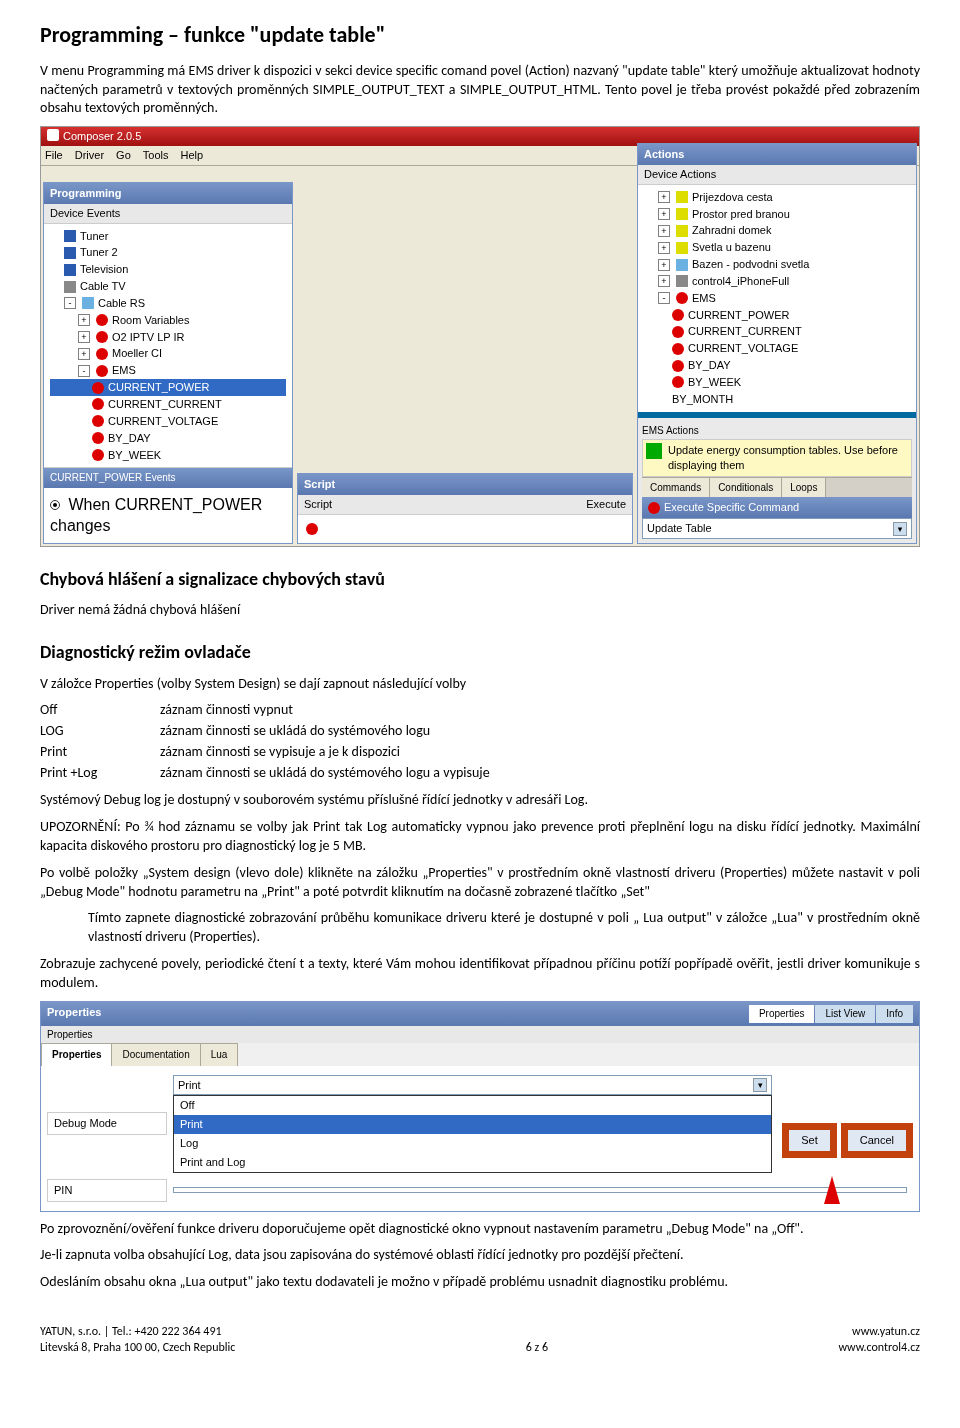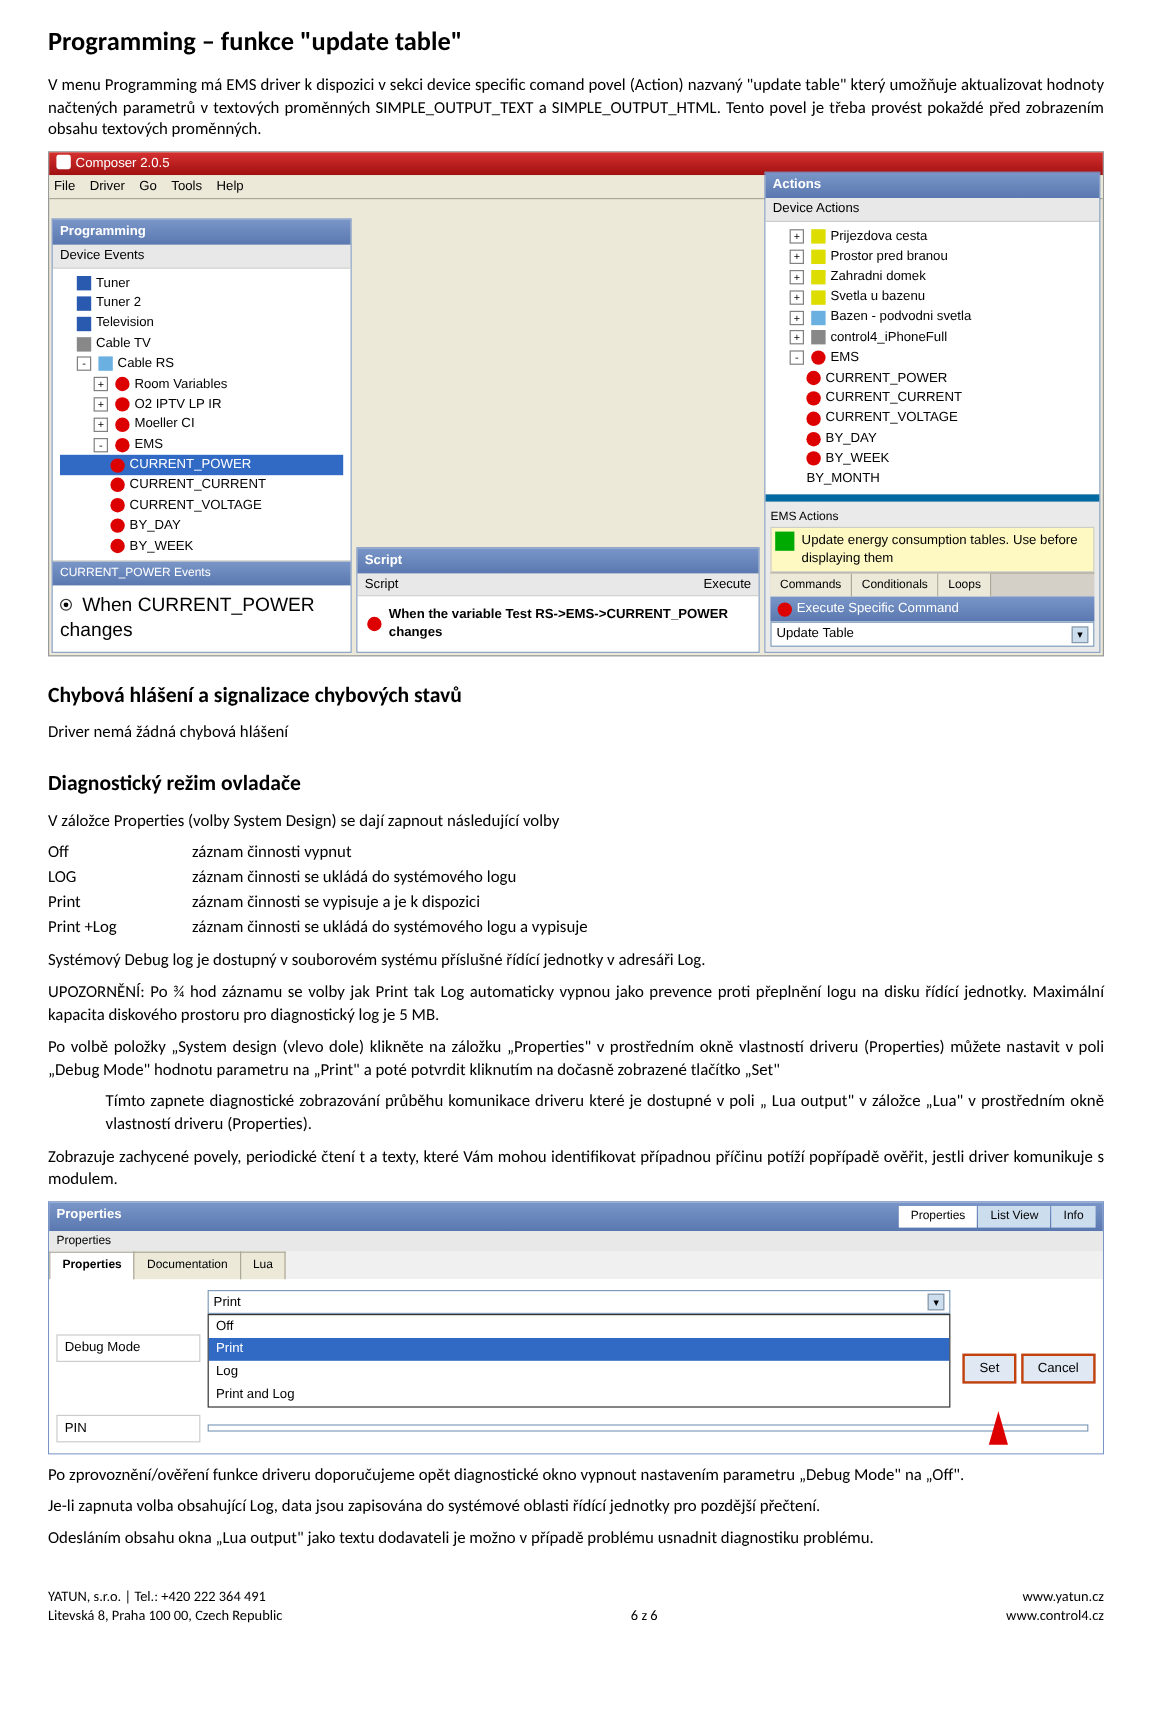--- a/index.html
+++ b/index.html
@@ -60,21 +60,21 @@
   .props-rtab.active { background:#fff; }
   .props-sub { background:#e8e8e8; padding:2px 6px; font-size:10px; }
   .props-tabs { display:flex; background:#f0f0f0; }
   .props-tab { padding:4px 10px; border:1px solid #aca899; border-bottom:none; background:#ece9d8; font-size:10px; margin-right:-1px; }
   .props-tab.active { background:#fff; font-weight:bold; }
   .props-body { background:#fff; padding:6px; }
   .props-row { display:flex; align-items:center; padding:3px 0; }
   .props-label { width:120px; border:1px solid #ccc; padding:3px 6px; background:#fff; }
   .props-field { flex:1; margin:0 6px; }
   .props-input { width:100%; border:1px solid #7f9db9; padding:2px 4px; background:#fff; font-size:11px; display:flex; justify-content:space-between; align-items:center; }
-  .btn { border:2px solid #c2410c; background:#e0e8f4; padding:3px 12px; font-size:11px; margin-left:4px;margin-top:33px; }
+  .btn { border:7px solid #c2410c; background:#e0e8f4; padding:3px 12px; font-size:11px; margin-left:4px;margin-top:33px; }
   .dd-list { border:1px solid #333; background:#fff; }
   .dd-opt { padding:2px 6px; }
   .dd-opt.sel { background:#316ac5; color:#fff; }
   .red-arrow { position:absolute; right:80px; bottom:8px; width:0; height:0; border-left:8px solid transparent; border-right:8px solid transparent; border-bottom:28px solid #d00; }
   .props-wrap { position:relative; }
   
   .footer { display:flex; justify-content:space-between; font-size:12px; margin-top:24px; border-top:0; padding-top:8px; }
   .footer .col { line-height:1.3; }
   .footer .right { text-align:right; }
 </style>
@@ -177,21 +177,20 @@
       <div class="panel-header">
         <span>Script</span>
       </div>
       <div class="panel-sub" style="display:flex;justify-content:space-between;">
         <span>Script</span>
         <span>Execute</span>
       </div>
       <div class="script-body">
         <div class="script-line">
           <span class="ico red"></span>
-          <span style="font-weight:bold;">When the variable Test RS-&gt;EMS-&gt;CURRENT_POWER changes</span>
         </div>
       </div>
     </div>
 
     <div class="panel actions">
       <div class="panel-header">Actions</div>
       <div class="panel-sub">Device Actions</div>
       <div class="tree" id="tree-right">
           <div class="tree-item l1">
             <span class="ico box">+</span>

